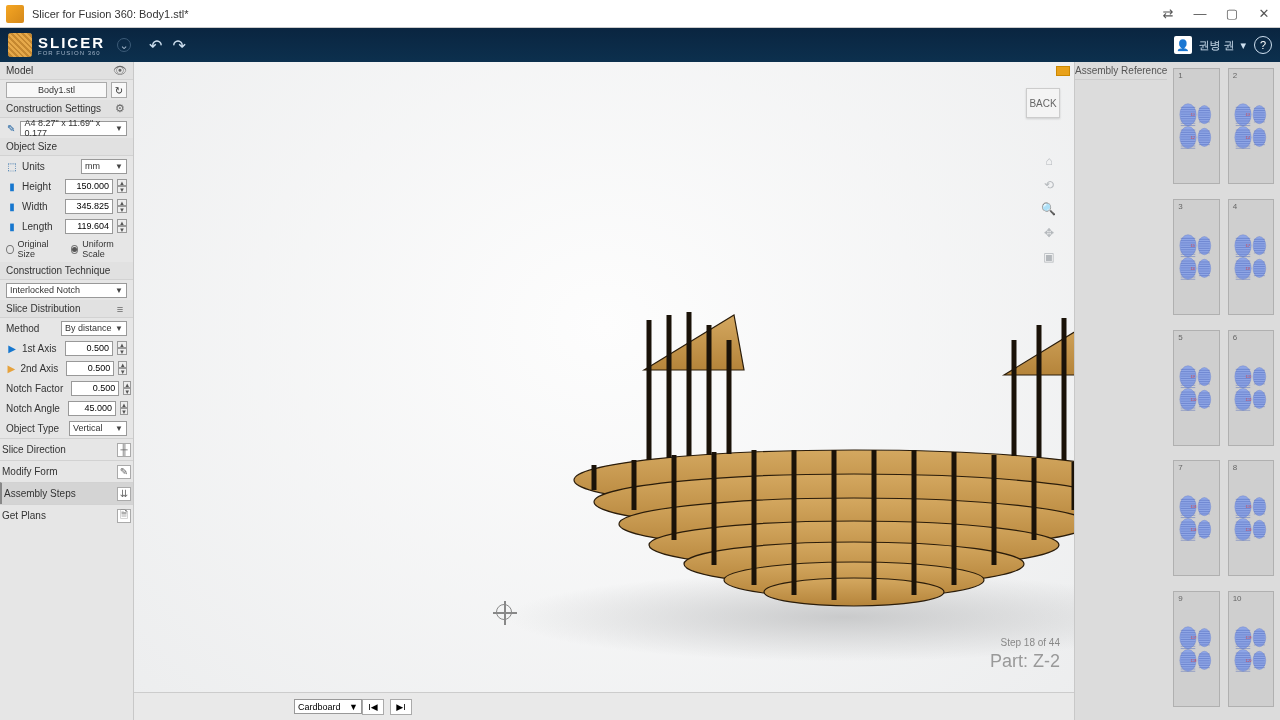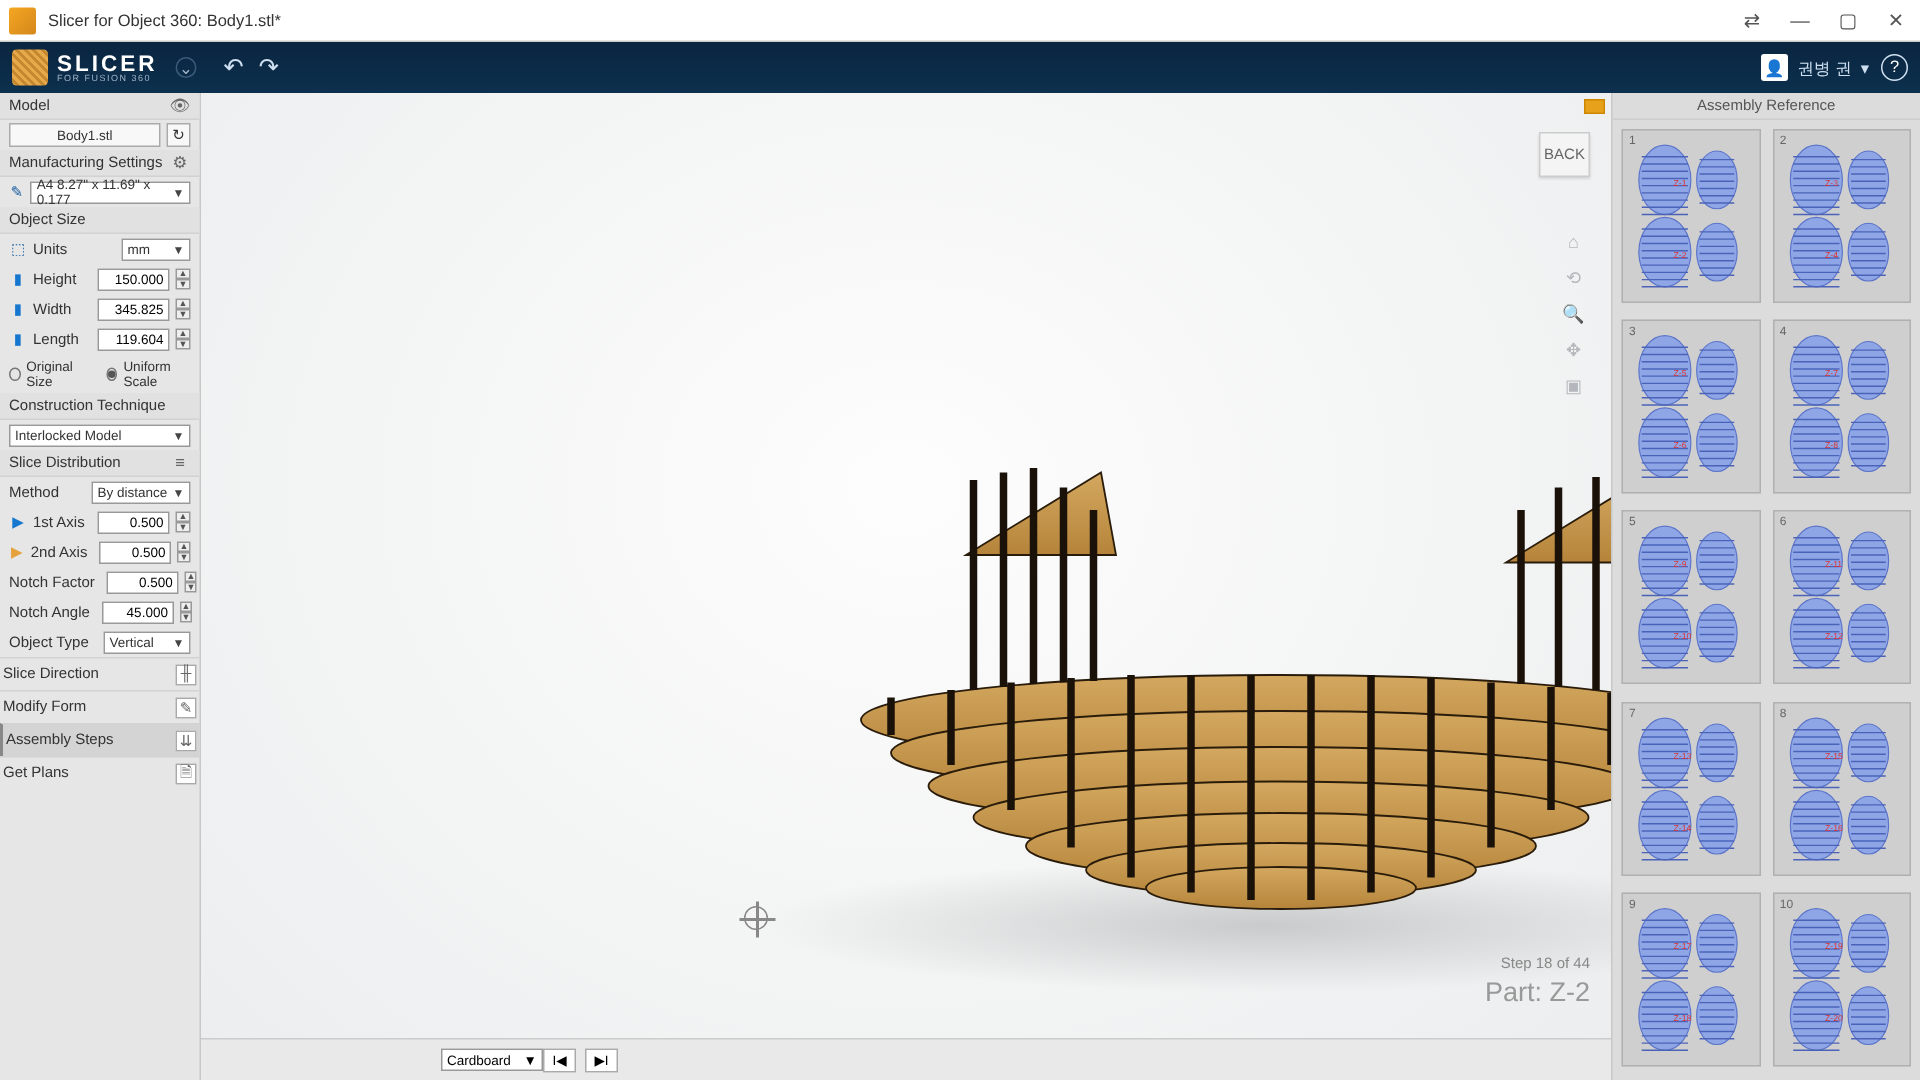--- a/index.html
+++ b/index.html
@@ -77,33 +77,33 @@
 .bb-spacer-left { width:146px; }
 .material-select { width:68px; height:15px; background:#fff; border:1px solid #999; display:flex; align-items:center; justify-content:space-between; padding:0 3px; font-size:9px; cursor:pointer; }
 .timeline { flex:1; display:flex; align-items:center; gap:8px; }
 .timeline .tl-label { color:#999; font-size:9px; }
 .timeline .track { flex:1; height:4px; background:#d0d0d0; position:relative; border-radius:2px; }
 .timeline .thumb { position:absolute; top:-4px; width:10px; height:12px; background:#fff; border:1px solid #888; left:61%; cursor:pointer; border-radius:2px;}
 .play-controls { display:flex; gap:6px; }
 .play-btn { width:22px; height:16px; border:1px solid #aaa; background:#fff; display:flex; align-items:center; justify-content:center; font-size:9px; cursor:pointer; }
 
 
-.rightpanel { width:206px; background:#dcdcdc; border-left:1px solid #c8c8c8; display:flex; flex-direction:column; font-size:10px; }
+.rightpanel { width:206px; background:#dcdcdc; border-left:1px solid #c8c8c8; display:flex; flex-direction:row; font-size:10px; }
 .rightpanel .rp-title { height:18px; display:flex; align-items:center; justify-content:center; color:#555; border-bottom:1px solid #ccc; }
 .thumb-grid { flex:1; overflow:auto; padding:6px; display:grid; grid-template-columns:1fr 1fr; gap:8px; }
 .sheet-thumb { height:116px; background:#cfcfcf; border:1px solid #b0b0b0; position:relative; cursor:pointer; padding:4px; }
 .sheet-thumb svg { width:100%; height:100%; }
 .sheet-num { position:absolute; top:2px; left:4px; font-size:8px; color:#666; }
 </style>
 </head>
 <body>
 
 <div class="titlebar">
   <div class="app-icon"></div>
-  <div class="title">Slicer for Object 360: Body1.stl*</div>
+  <div class="title">Slicer for Fusion 360: Body1.stl*</div>
   <div class="win-controls">
     <div class="win-btn">⇄</div>
     <div class="win-btn">—</div>
     <div class="win-btn">▢</div>
     <div class="win-btn close">✕</div>
   </div>
 </div>
 
 <div class="toolbar">
   <div class="logo-wrap">
@@ -134,21 +134,21 @@
     <div class="section-header">
       <span>Model</span>
       <span class="h-icon">👁</span>
     </div>
     <div class="row small-pad">
       <div class="wide-btn">Body1.stl</div>
       <div class="icon-btn">↻</div>
     </div>
 
     <div class="section-header">
-      <span>Manufacturing Settings</span>
+      <span>Construction Settings</span>
       <span class="h-icon">⚙</span>
     </div>
     <div class="row small-pad">
       <span class="glyph">✎</span>
       <div class="select">
         <span>A4 8.27" x 11.69" x 0.177</span>
           <span class="caret">▼</span>
       </div>
     </div>
 
@@ -200,21 +200,21 @@
       <span style="width:6px"></span>
       <span class="radio checked"></span>
       <span>Uniform Scale</span>
     </div>
 
     <div class="section-header">
       <span>Construction Technique</span>
     </div>
     <div class="row small-pad">
       <div class="select">
-        <span>Interlocked Model</span>
+        <span>Interlocked Notch</span>
           <span class="caret">▼</span>
       </div>
     </div>
 
     <div class="section-header">
       <span>Slice Distribution</span>
       <span class="h-icon">≡</span>
     </div>
     <div class="row">
       <label>Method</label>

